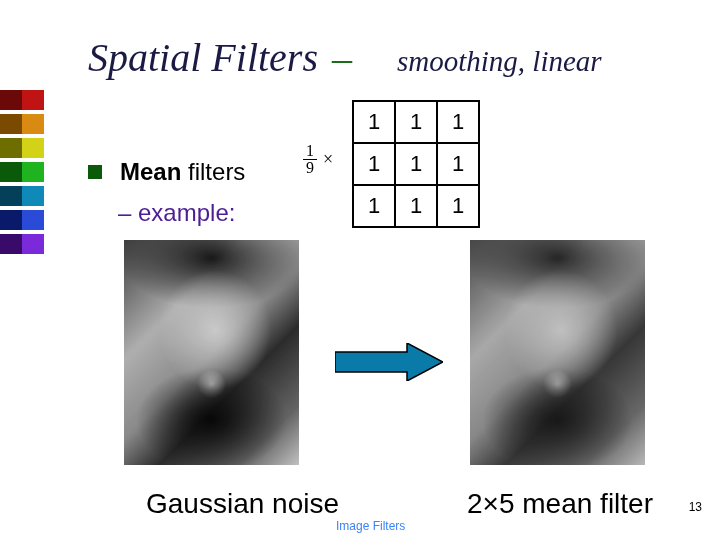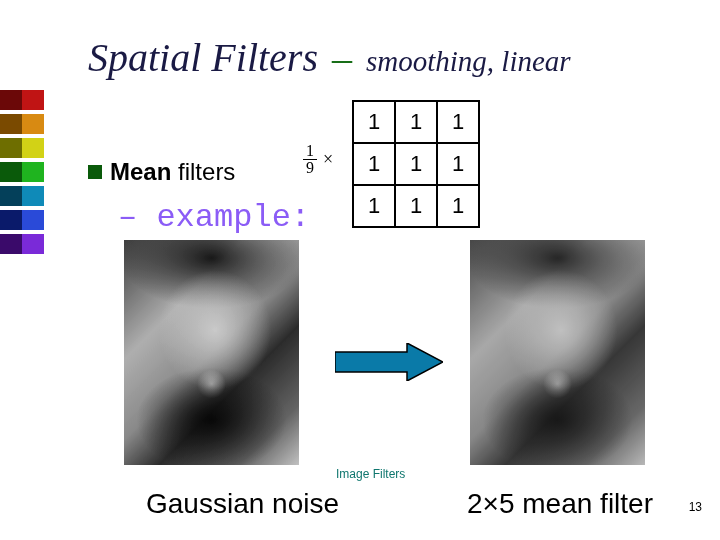--- a/index.html
+++ b/index.html
@@ -31,29 +31,29 @@
   .title {
     position: absolute;
     top: 34px;
     left: 88px;
     font-family: "Times New Roman", Times, serif;
     font-size: 40px;
     color: #1a1a44;
   }
   .title .blue { color: #1a1a44; font-style: italic; }
   .title .dash { color: #186e18; }
-  .title .sub { font-size: 29px; }
+  .title .sub { font-size: 29px; margin-left: 31px; }
 
   .bullet-row {
     position: absolute;
     top: 158px;
     left: 88px;
     display: flex;
     align-items: center;
-    gap: 8px;
+    gap: 18px;
   }
   .bullet-sq {
     width: 14px; height: 14px;
     background: #0a5a0a;
   }
   .bullet-text {
     font-size: 24px;
     color: #000;
   }
 
@@ -88,23 +88,22 @@
     width: 42px; height: 42px;
     text-align: center;
     font-size: 22px;
     font-family: Arial, sans-serif;
   }
 
   .example {
     position: absolute;
     top: 199px;
     left: 118px;
-    font-size: 32px;
-    color: #8b5cf6;
-    font-family: Liberation Mono, monospace;
+    font-size: 24px;
+    color: #4c1d95;
   }
 
   .photo {
     position: absolute;
     width: 175px;
     height: 225px;
     background: linear-gradient(135deg, #444 0%, #aaa 30%, #888 50%, #333 65%, #666 85%, #bbb 100%);
     filter: grayscale(1) contrast(1.1);
   }
   .photo.left { top: 240px; left: 124px; }
@@ -133,24 +132,24 @@
   .caption {
     position: absolute;
     font-size: 28px;
     color: #000;
   }
   .cap-left { top: 488px; left: 146px; }
   .cap-right { top: 488px; left: 467px; }
 
   .footer {
     position: absolute;
-    top: 467px;
+    top: 519px;
     left: 336px;
     font-size: 12px;
-    color: #0f766e;
+    color: #3b82f6;
   }
 
   .pagenum {
     position: absolute;
     bottom: 26px;
     right: 18px;
     font-size: 12px;
     color: #000;
   }
 </style>

